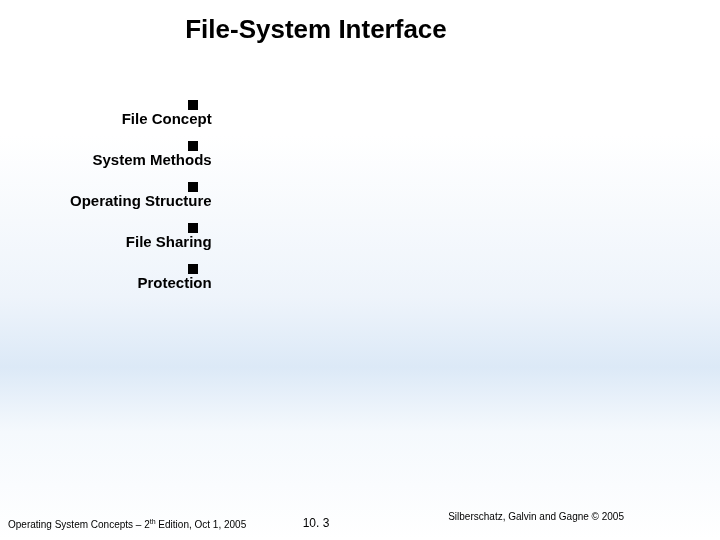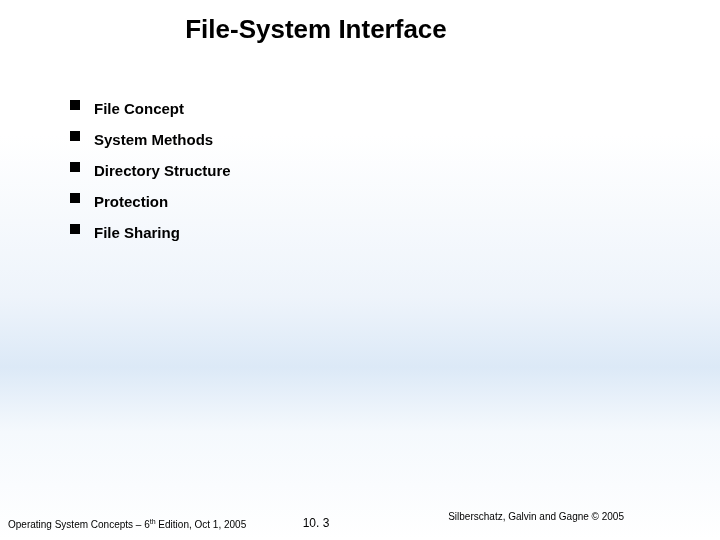--- a/index.html
+++ b/index.html
@@ -24,22 +24,23 @@
     font-weight: bold;
     color: #000;
   }
   .bullets {
     position: absolute;
     top: 100px;
     left: 70px;
   }
   .bullet-row {
     display: flex;
-    align-items: flex-start;
+    align-items: flex-end;
     margin-bottom: 14px;
+    flex-direction: column;
   }
   .bullet-marker {
     width: 10px;
     height: 10px;
     background: #000;
     margin-right: 14px;
     flex-shrink: 0;
   }
   .bullet-text {
     font-size: 15px;
@@ -88,33 +89,33 @@
     <div class="bullet-row">
       <div class="bullet-marker"></div>
       <div class="bullet-text">File Concept</div>
     </div>
     <div class="bullet-row">
       <div class="bullet-marker"></div>
       <div class="bullet-text">System Methods</div>
     </div>
     <div class="bullet-row">
       <div class="bullet-marker"></div>
-      <div class="bullet-text">Directory Structure</div>
+      <div class="bullet-text">Operating Structure</div>
+    </div>
+    <div class="bullet-row">
+      <div class="bullet-marker"></div>
+      <div class="bullet-text">File Sharing</div>
     </div>
     <div class="bullet-row">
       <div class="bullet-marker"></div>
       <div class="bullet-text">Protection</div>
     </div>
-    <div class="bullet-row">
-      <div class="bullet-marker"></div>
-      <div class="bullet-text">File Sharing</div>
-    </div>
   </div>
 
   <div class="footer">
     <div class="footer-left">
-      <span>Operating System Concepts – 6</span><sup>th</sup><span> Edition, Oct 1, 2005</span>
+      <span>Operating System Concepts – 2</span><sup>th</sup><span> Edition, Oct 1, 2005</span>
     </div>
     <div class="footer-center">10. 3</div>
     <div class="footer-right">Silberschatz, Galvin and Gagne © 2005</div>
   </div>
 
 </div>
 
 </body></html>

